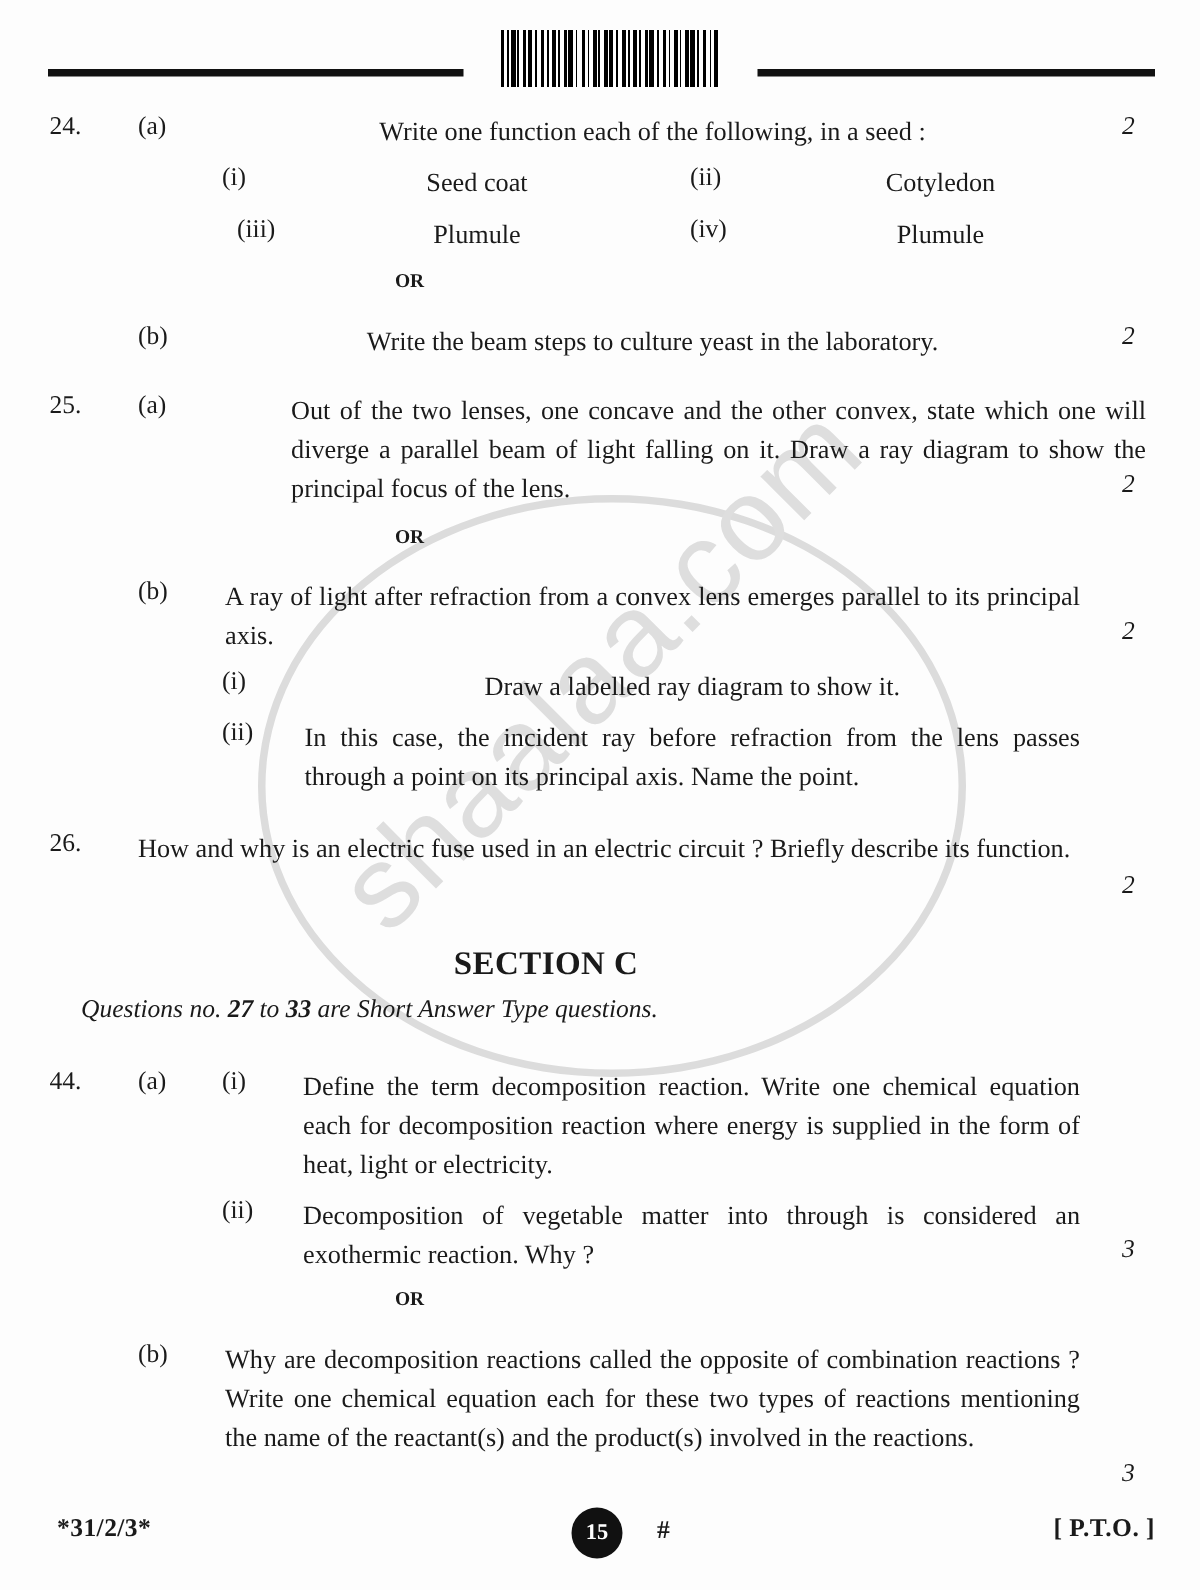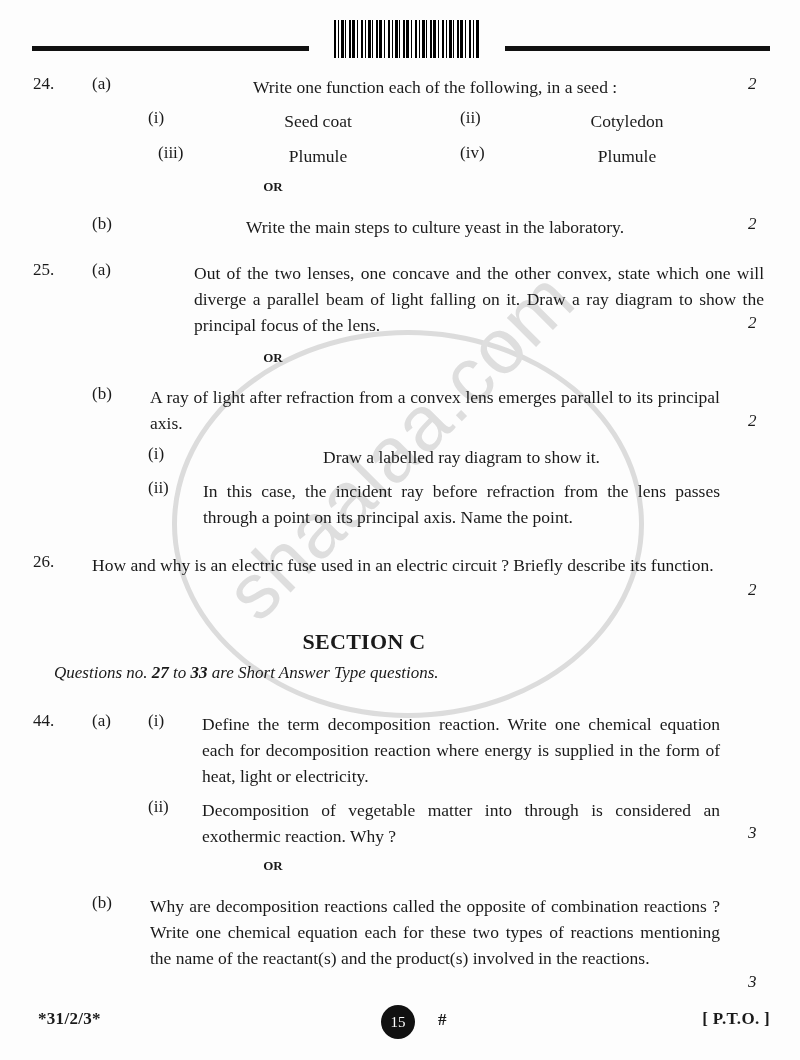--- a/index.html
+++ b/index.html
@@ -156,21 +156,21 @@
     letter-spacing: 0.3px;
   }
   .page-oval {
     position: absolute;
     left: 381px; top: 0px;
     width: 34px; height: 34px;
     background: #111111;
     border-radius: 50%;
     color: #ffffff;
     font-size: 15px;
-    font-weight: normal;
+    font-weight: bold;
     display: flex;
     align-items: center;
     justify-content: center;
   }
   .hash-mark {
     position: absolute;
     left: 438px; top: 5px;
     font-size: 17px;
     font-weight: bold;
   }
@@ -216,21 +216,21 @@
       <span class="qroman" style="left:158px;">(iii)</span>
       <span class="qtext nojust" style="left:193px; width:250px;">Plumule</span>
       <span class="qroman" style="left:460px;">(iv)</span>
       <span class="qtext nojust" style="left:502px; width:250px;">Plumule</span>
     </div>
 
     <div class="or-label" style="top:179px;">OR</div>
 
     <div class="qrow" style="top:214px;">
       <span class="qpart">(b)</span>
-      <span class="qtext nojust" style="left:150px; width:570px;">Write the main steps to culture yeast in the laboratory.</span>
+      <span class="qtext nojust" style="left:150px; width:570px;">Write the beam steps to culture yeast in the laboratory.</span>
       <span class="marks">2</span>
     </div>
 
     <div class="qrow" style="top:260px;">
       <span class="qnum">25.</span>
       <span class="qpart">(a)</span>
       <span class="qtext" style="left:150px; width:570px;margin-left:44px;">Out of the two lenses, one concave and the other convex, state which one will diverge a parallel beam of light falling on it. Draw a ray diagram to show the principal focus of the lens.</span>
     </div>
     <span class="marks" style="top:313px;">2</span>
 

